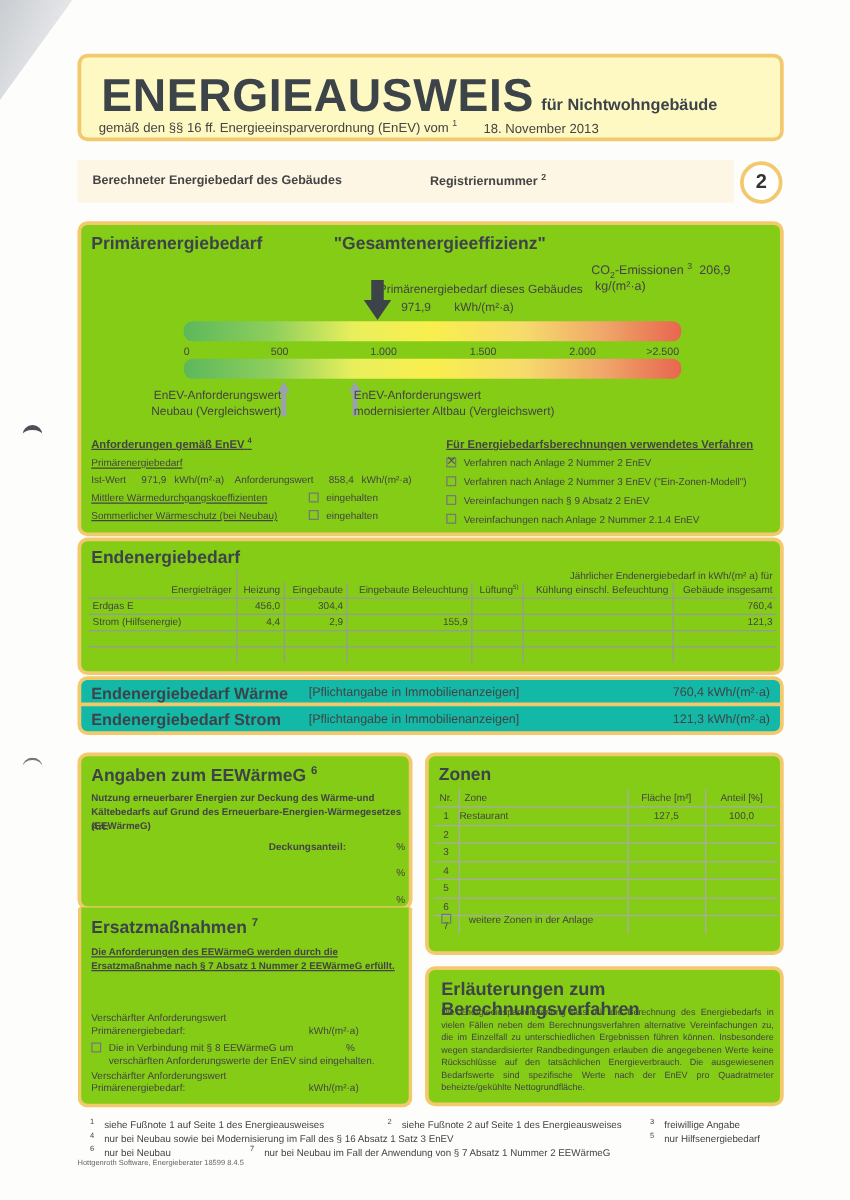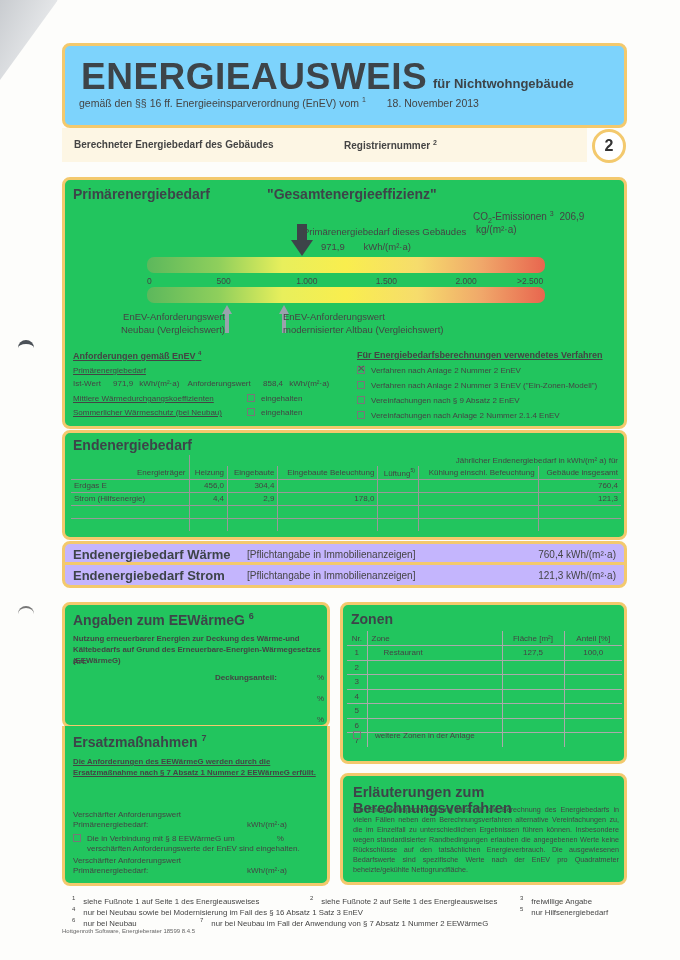--- a/index.html
+++ b/index.html
@@ -2,22 +2,22 @@
 <html><head>
 <meta charset="utf-8">
 <style>
   * { box-sizing: border-box; margin: 0; padding: 0; }
   html, body { width: 680px; height: 960px; }
   body { background: #fdfdfb; font-family: "Liberation Sans", sans-serif; color: #3a3a3a; position: relative; overflow: hidden; }
   .corner { position: absolute; left: 0; top: 0; width: 58px; height: 80px; background: linear-gradient(115deg, #c9ccd0 0%, #e4e6e8 60%, rgba(255,255,255,0) 61%); clip-path: polygon(0 0, 100% 0, 0 100%); }
   .hole { position: absolute; left: 18px; width: 16px; height: 10px; border-top: 4px solid #4b5157; border-radius: 10px 10px 0 0; }
   .hole.h1 { top: 340px; }
   .hole.h2 { top: 606px; border-top-width: 2px; border-color: #777; }
-  .box { position: absolute; border: 3px solid #f3c96d; border-radius: 8px; background: #22c55e; }
-  .titlebox { left: 62px; top: 43px; width: 565px; height: 85px; background: #7dd3fc; }
+  .box { position: absolute; border: 3px solid #f3c96d; border-radius: 8px; background: #84cc16; }
+  .titlebox { left: 62px; top: 43px; width: 565px; height: 70px; background: #fef9c3; }
   .big-title { position: absolute; left: 16px; top: 10px; font-size: 37px; font-weight: bold; color: #3d4449; letter-spacing: 0.5px; }
   .sub-title { position: absolute; left: 368px; top: 30px; font-size: 13px; font-weight: bold; color: #3d4449; }
   .subline { position: absolute; left: 14px; top: 50px; font-size: 10.5px; color: #444; }
   .subline sup { font-size: 7px; }
   .subline .date { margin-left: 18px; }
   .regbar { position: absolute; left: 62px; top: 128px; width: 525px; height: 34px; background: #fdf6e4; }
   .reg-left { position: absolute; left: 12px; top: 11px; font-size: 10px; font-weight: bold; color: #444; }
   .reg-label { position: absolute; left: 282px; top: 11px; font-size: 10px; font-weight: bold; color: #444; }
   .reg-label sup { font-size: 7px; }
   .reg-value { position: absolute; left: 393px; top: 6px; width: 120px; height: 22px; background: #fff; font-size: 10.5px; color: #444; padding: 5px 10px; }
@@ -43,21 +43,21 @@
   .small u { text-decoration: underline; }
   .cb { display: inline-block; width: 8px; height: 8px; border: 1px solid #777; vertical-align: middle; margin-right: 6px; position: relative; top: -1px; }
   .cb.checked::before { content: "✕"; position: absolute; left: -1px; top: -4px; font-size: 10px; color: #555; }
   .verf-title { position: absolute; left: 292px; top: 170px; font-size: 9px; font-weight: bold; color: #444; text-decoration: underline; }
   .endbox { left: 62px; top: 430px; width: 565px; height: 110px; }
   table.end { position: absolute; left: 6px; top: 22px; width: 550px; border-collapse: collapse; font-size: 8px; color: #444; }
   table.end td, table.end th { font-weight: normal; text-align: right; padding: 1px 3px; }
   table.end .lcol { text-align: left; }
   table.end tr.data td { border-top: 1px solid #999; height: 13px; }
   table.end td.vl, table.end th.vl { border-left: 1px solid #999; }
-  .sumbox { position: absolute; left: 62px; width: 565px; height: 24px; border: 3px solid #f3c96d; background: #c4b5fd; }
+  .sumbox { position: absolute; left: 62px; width: 565px; height: 24px; border: 3px solid #f3c96d; background: #14b8a6; }
   .sum1 { top: 541px; border-radius: 8px 8px 0 0; }
   .sum2 { top: 564px; border-radius: 0 0 8px 8px; border-top: 1px solid #f3c96d; }
   .sum-label { position: absolute; left: 8px; top: 3px; font-size: 13px; font-weight: bold; color: #3d4449; }
   .sum-note { position: absolute; left: 182px; top: 5px; font-size: 10px; color: #444; }
   .sum-val { position: absolute; right: 8px; top: 5px; font-size: 10px; color: #444; }
   .eebox { left: 62px; top: 602px; width: 268px; height: 126px; }
   .eebox .sec-title, .ersbox .sec-title { font-size: 14px; }
   .ee-desc { position: absolute; left: 8px; top: 28px; width: 250px; font-size: 7.8px; font-weight: bold; color: #444; line-height: 11px; }
   .ersbox { left: 62px; top: 726px; width: 268px; height: 160px; border-top-width: 0; border-radius: 0 0 8px 8px; }
   .ersbox .sec-title { top: 7px; }
@@ -197,21 +197,21 @@
           <td class="vl">304,4</td>
           <td class="vl"></td>
           <td class="vl"></td>
           <td class="vl"></td>
           <td class="vl">760,4</td>
         </tr>
         <tr class="data">
           <td class="lcol">Strom (Hilfsenergie)</td>
           <td class="vl">4,4</td>
           <td class="vl">2,9</td>
-          <td class="vl">178,0</td>
+          <td class="vl">155,9</td>
           <td class="vl"></td>
           <td class="vl"></td>
           <td class="vl">121,3</td>
         </tr>
         <tr class="data">
           <td class="lcol"></td>
           <td class="vl"></td>
           <td class="vl"></td>
           <td class="vl"></td>
           <td class="vl"></td>
@@ -279,21 +279,21 @@
   <table class="zon">
     <tbody id="zon-rows">
         <tr>
           <td class="c" style="width: 20px;">Nr.</td>
           <td class="vl">Zone</td>
           <td class="vl c" style="width: 62px;">Fläche [m²]</td>
           <td class="vl c" style="width: 58px;">Anteil [%]</td>
         </tr>
         <tr>
           <td class="c">1</td>
-          <td class="vl" style="padding-left: 16px;">Restaurant</td>
+          <td class="vl" style="padding-left: 0;">Restaurant</td>
           <td class="vl c">127,5</td>
           <td class="vl c">100,0</td>
         </tr>
         <tr>
           <td class="c">2</td>
           <td class="vl" style="padding-left: 12px;"></td>
           <td class="vl c"></td>
           <td class="vl c"></td>
         </tr>
         <tr>

